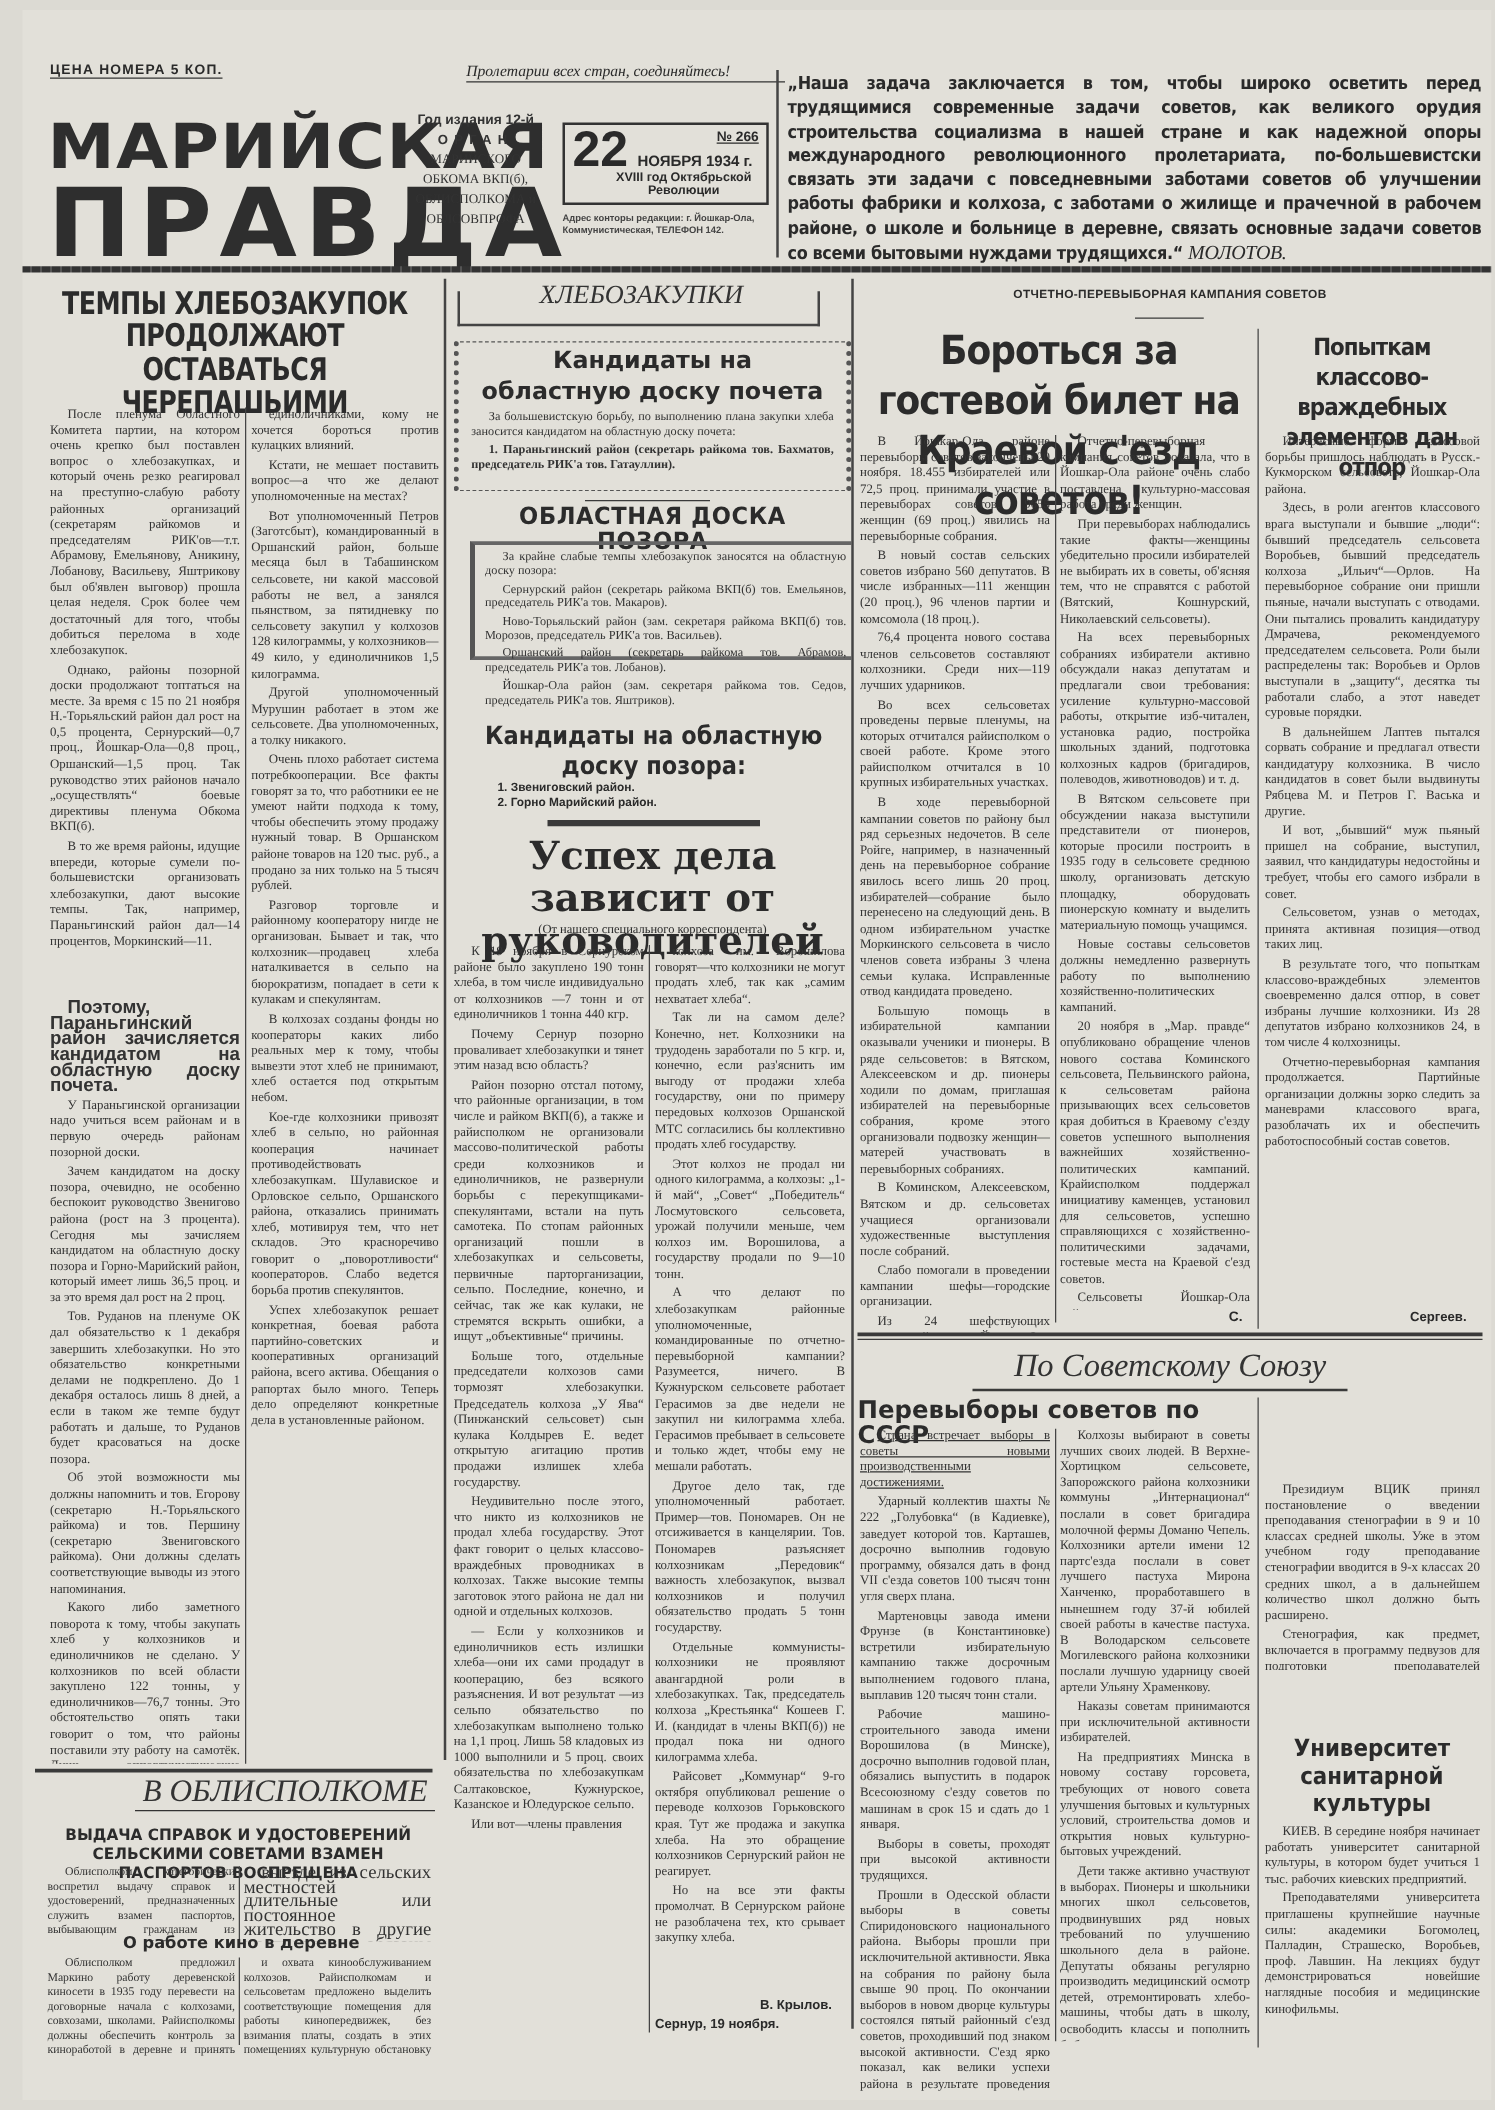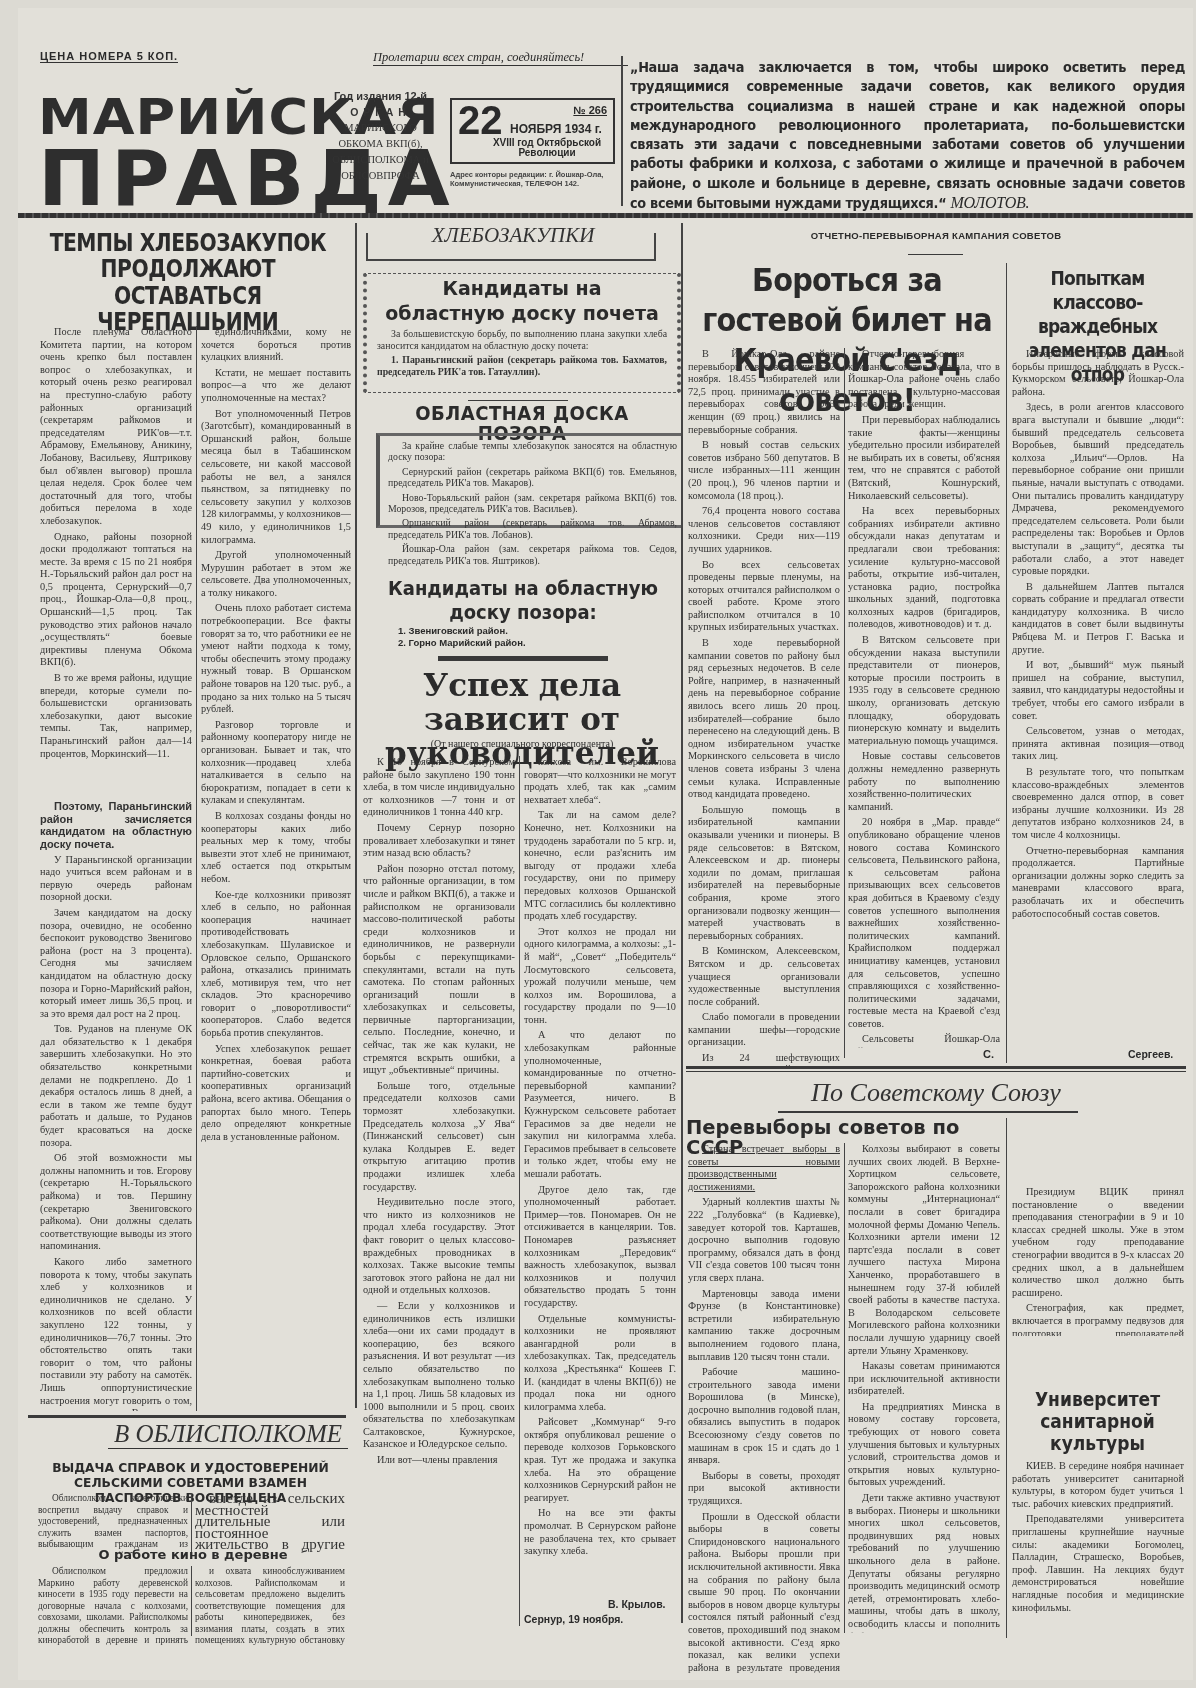--- a/index.html
+++ b/index.html
@@ -76,21 +76,21 @@
   </div>
 
   <div class="hrule thick abs" style="left:0;top:205px;width:1175px;"></div>
 
   <div class="abs hd cond" style="left:20px;top:222px;width:300px;font-size:25px;letter-spacing:-0.5px;transform:scaleX(0.9);transform-origin:left top;width:333px;">ТЕМПЫ ХЛЕБОЗАКУПОК ПРОДОЛЖАЮТ ОСТАВАТЬСЯ ЧЕРЕПАШЬИМИ</div>
 
   <div class="abs body-text" style="left:22px;top:318px;width:152px;height:1085px;">
     <p>После пленума Областного Комитета партии, на котором очень крепко был поставлен вопрос о хлебозакупках, и который очень резко реагировал на преступно-слабую работу районных организаций (секретарям райкомов и председателям РИК'ов—т.т. Абрамову, Емельянову, Аникину, Лобанову, Васильеву, Яштрикову был об'явлен выговор) прошла целая неделя. Срок более чем достаточный для того, чтобы добиться перелома в ходе хлебозакупок.</p>
     <p>Однако, районы позорной доски продолжают топтаться на месте. За время с 15 по 21 ноября Н.-Торьяльский район дал рост на 0,5 процента, Сернурский—0,7 проц., Йошкар-Ола—0,8 проц., Оршанский—1,5 проц. Так руководство этих районов начало „осуществлять“ боевые директивы пленума Обкома ВКП(б).</p>
     <p>В то же время районы, идущие впереди, которые сумели по-большевистски организовать хлебозакупки, дают высокие темпы. Так, например, Параньгинский район дал—14 процентов, Моркинский—11.</p>
-    <p style="font-weight:bold;font-family:'Liberation Sans',sans-serif;font-size:11px;margin-top:40px;">Поэтому, Параньгинский район зачисляется кандидатом на областную доску почета.</p>
+    <p style="font-weight:bold;font-family:'Liberation Sans',sans-serif;font-size:15px;margin-top:40px;">Поэтому, Параньгинский район зачисляется кандидатом на областную доску почета.</p>
     <p>У Параньгинской организации надо учиться всем районам и в первую очередь районам позорной доски.</p>
     <p>Зачем кандидатом на доску позора, очевидно, не особенно беспокоит руководство Звенигово района (рост на 3 процента). Сегодня мы зачисляем кандидатом на областную доску позора и Горно-Марийский район, который имеет лишь 36,5 проц. и за это время дал рост на 2 проц.</p>
     <p>Тов. Руданов на пленуме ОК дал обязательство к 1 декабря завершить хлебозакупки. Но это обязательство конкретными делами не подкреплено. До 1 декабря осталось лишь 8 дней, а если в таком же темпе будут работать и дальше, то Руданов будет красоваться на доске позора.</p>
     <p>Об этой возможности мы должны напомнить и тов. Егорову (секретарю Н.-Торьяльского райкома) и тов. Першину (секретарю Звениговского райкома). Они должны сделать соответствующие выводы из этого напоминания.</p>
     <p>Какого либо заметного поворота к тому, чтобы закупать хлеб у колхозников и единоличников не сделано. У колхозников по всей области закуплено 122 тонны, у единоличников—76,7 тонны. Это обстоятельство опять таки говорит о том, что районы поставили эту работу на самотёк. Лишь оппортунистические настроения могут говорить о том, что нечего закупать. В колхозе им. Ворошилова, Сернурского района, колхозники заработали на трудодень 6 кг. хлеба. Кто этому поверит? Поверят лишь те, кому не хочется „возиться“ с колхозниками и</p>
   </div>
   <div class="vrule" style="left:178px;top:318px;height:1085px;width:1px;"></div>
   <div class="abs body-text" style="left:183px;top:318px;width:150px;height:1085px;">
     <p>единоличниками, кому не хочется бороться против кулацких влияний.</p>
     <p>Кстати, не мешает поставить вопрос—а что же делают уполномоченные на местах?</p>

